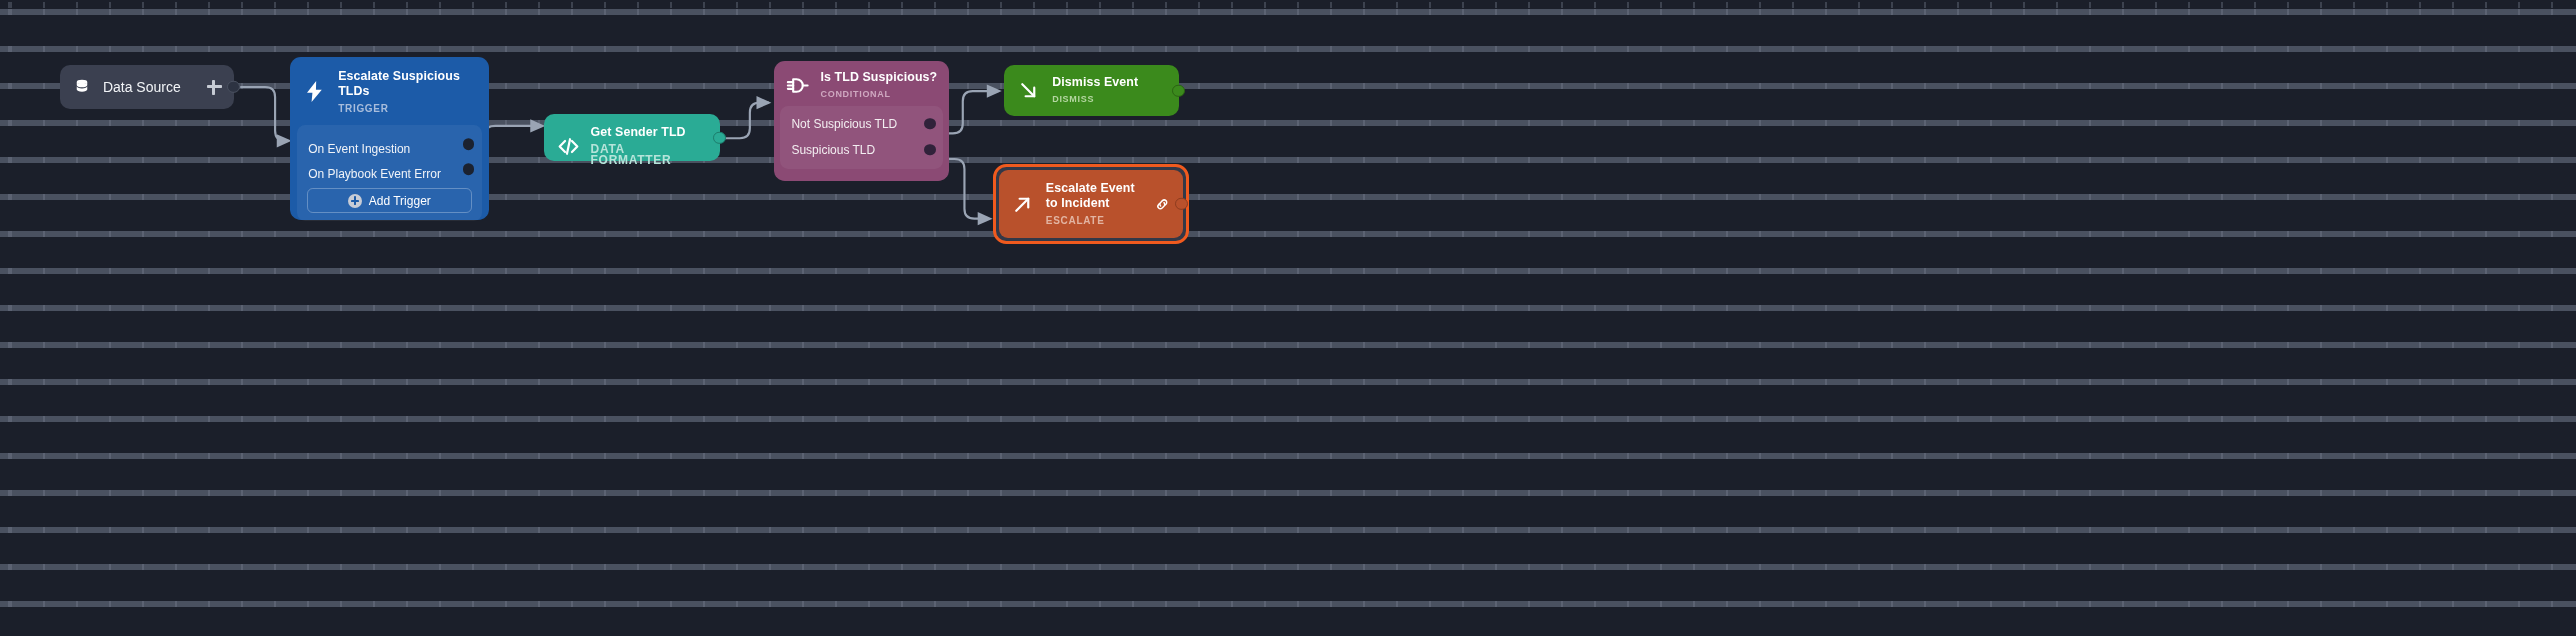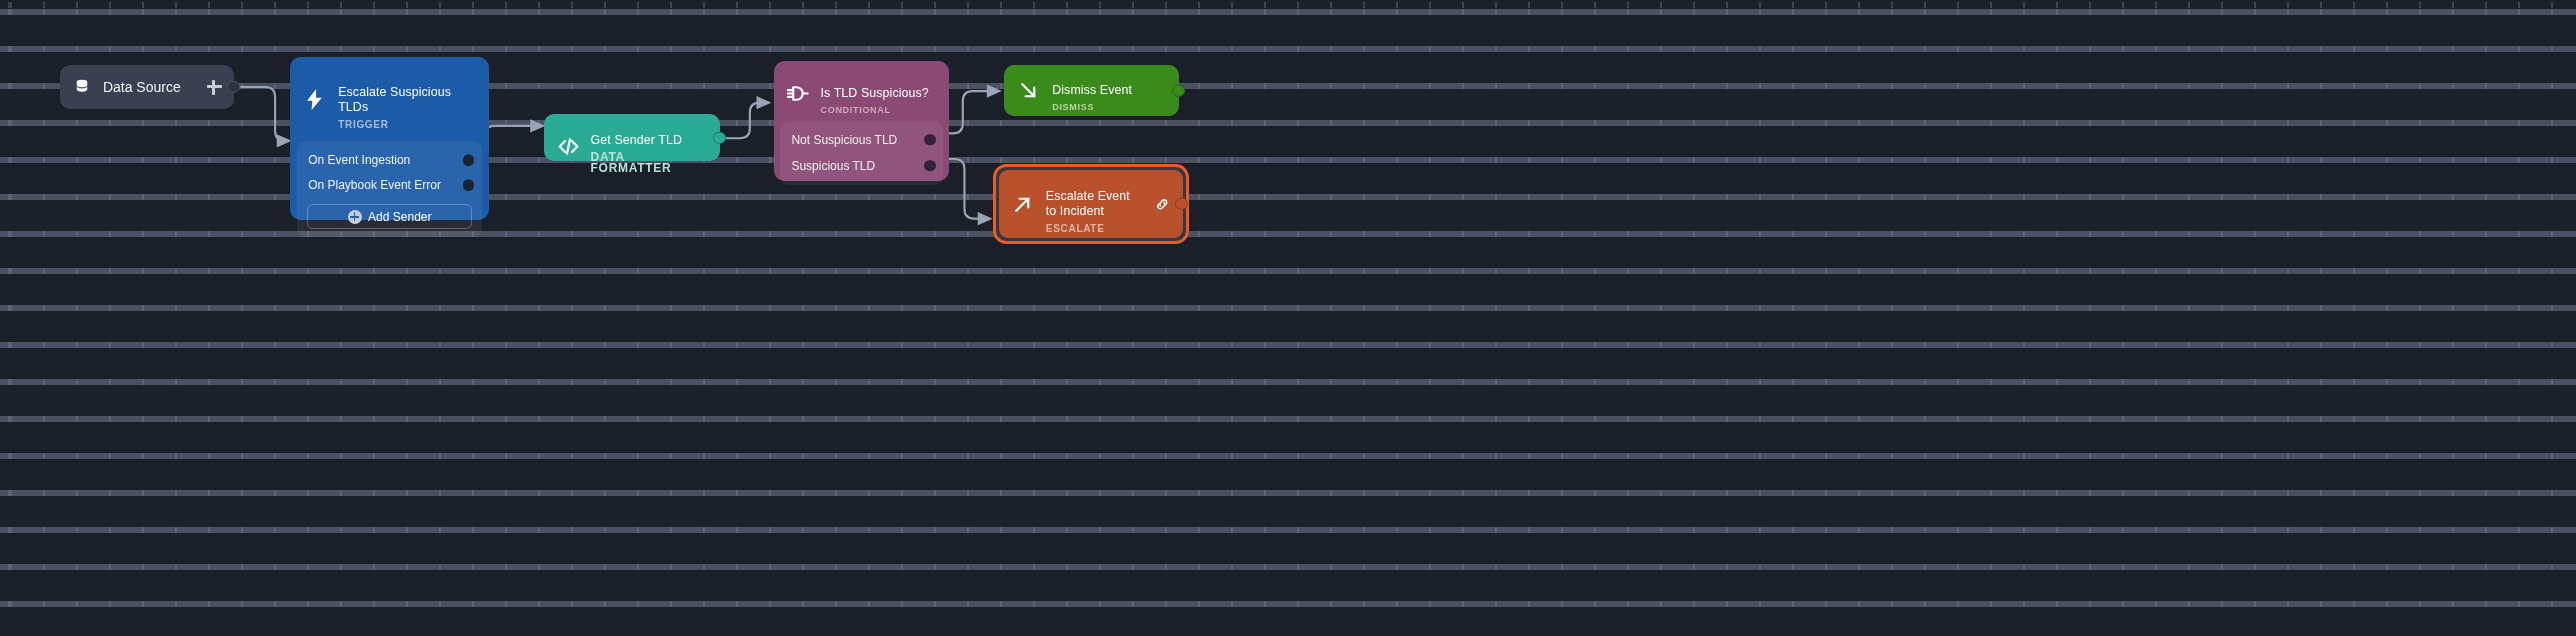--- a/index.html
+++ b/index.html
@@ -79,24 +79,23 @@
     height: 35px;
     display: flex;
     align-items: center;
     justify-content: center;
   }
   .node-icon svg { display: block; }
   .node-titles { flex: 1 1 auto; min-width: 0; }
   .node-title {
     font-size: 18px;
     line-height: 24px;
-    font-weight: 400;
+    font-weight: 700;
     color: #ffffff;
     letter-spacing: 0.1px;
-    margin-top: 16px;
   }
   .node-subtitle {
     font-size: 13.3px;
     line-height: 18px;
     font-weight: 700;
     letter-spacing: 0.7px;
     margin-top: 2.5px;
   }
 
   
@@ -142,21 +141,21 @@
   #node-trigger .node-subtitle { font-size: 10px; line-height: 12.4px; color: #a8bddc; }
   .trigger-body {
     margin: 1.7px 6.6px 6.6px 6.6px;
     background: rgba(255,255,255,.06);
     border-radius: 8.3px;
     padding: 6.6px 0 8.3px 0;
   }
   .trigger-row {
     position: relative;
     display: flex;
-    align-items: center;
+    align-items: flex-end;
     height: 25px;
     padding: 0 13.3px 0 11.6px;
     font-size: 12px;
     color: #f0f3f8;
   }
   .port-dot {
     position: absolute;
     width: 11.6px; height: 11.6px;
     border-radius: 50%;
     background: #1b2230;
@@ -347,21 +346,21 @@
       <div class="trigger-row">
         <span>On Event Ingestion</span>
         <span class="port-dot"></span>
       </div>
       <div class="trigger-row">
         <span>On Playbook Event Error</span>
         <span class="port-dot"></span>
       </div>
       <div class="add-trigger-btn">
         <span class="add-circle"></span>
-        <span>Add Sender</span>
+        <span>Add Trigger</span>
       </div>
     </div>
   </div>
 
   <div id="node-formatter" class="node">
     <div class="node-head">
       <span class="node-icon">
         <svg width="23" height="23" viewBox="0 0 24 24" aria-hidden="true">
           <path d="M8.4 6.2 L2.8 12 l5.6 5.8" fill="none" stroke="#ffffff" stroke-width="2.3" stroke-linecap="round" stroke-linejoin="round"></path>
           <path d="M15.6 6.2 L21.2 12 l-5.6 5.8" fill="none" stroke="#ffffff" stroke-width="2.3" stroke-linecap="round" stroke-linejoin="round"></path>

